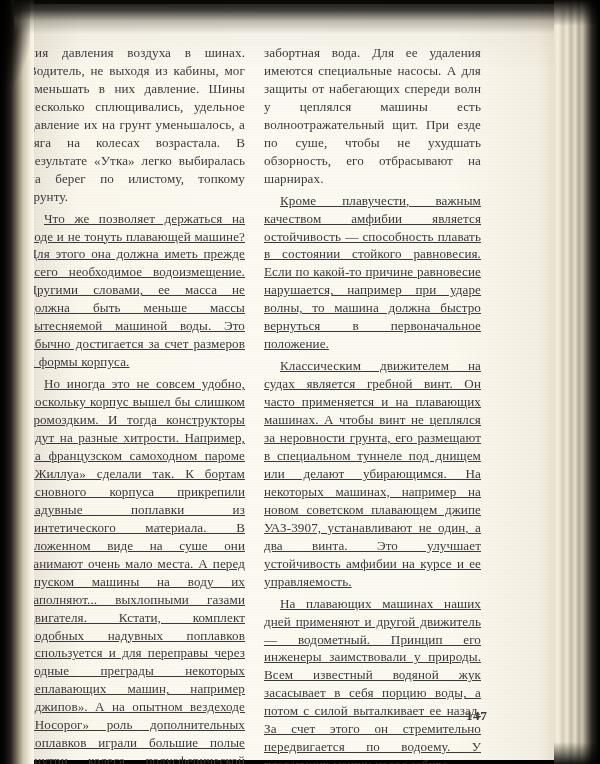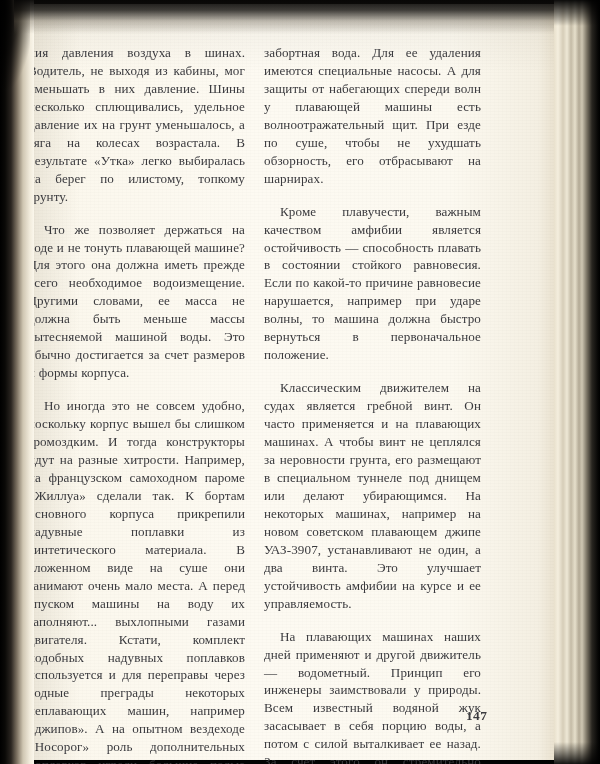--- a/index.html
+++ b/index.html
@@ -176,21 +176,22 @@
     word-spacing: 0.2px;
     color: #3a3a3e;
     text-indent: 16px;
     hyphens: manual;
     -webkit-hyphens: manual;
   }
   .para.cont {
     text-indent: 0;
   }
   .para + .para {
-    margin-top: 15px;
+    margin-top: 4px;
+    text-decoration: underline;
   }
 
   
   .ink-noise {
     position: absolute;
     left: 14px;
     top: 4px;
     width: 546px;
     height: 756px;
     pointer-events: none;
@@ -225,21 +226,21 @@
     <div class="columns">
 
       <div class="column">
         <p class="para cont">ния давления воздуха в шинах. Водитель, не выходя из кабины, мог уменьшать в них давление. Шины несколько сплющивались, удельное давление их на грунт уменьшалось, а тяга на колесах возрастала. В результате «Утка» легко выбиралась на берег по илистому, топкому грунту.</p>
         <p class="para">Что же позволяет держаться на воде и не тонуть плавающей машине? Для этого она должна иметь прежде всего необходимое водоизмещение. Другими словами, ее масса не должна быть меньше массы вытесняемой машиной воды. Это обычно достигается за счет размеров и формы корпуса.</p>
         <p class="para">Но иногда это не совсем удобно, поскольку корпус вышел бы слишком громоздким. И тогда конструкторы идут на разные хитрости. Например, на французском самоходном пароме «Жиллуа» сделали так. К бортам основного корпуса прикрепили надувные поплавки из синтетического материала. В сложенном виде на суше они занимают очень мало места. А перед спуском машины на воду их заполняют... выхлопными газами двигателя. Кстати, комплект подобных надувных поплавков используется и для переправы через водные преграды некоторых неплавающих машин, например «джипов». А на опытном вездеходе «Носорог» роль дополнительных поплавков играли большие полые внутри колеса полусферической формы.</p>
 
       </div>
 
       <div class="column">
-        <p class="para cont">забортная вода. Для ее удаления имеются специальные насосы. А для защиты от набегающих спереди волн у плавающей машины есть волноотражательный щит. При езде по суше, чтобы не ухудшать обзорность, его отбрасывают на шарнирах.</p>
+        <p class="para cont">забортная вода. Для ее удаления имеются специальные насосы. А для защиты от набегающих спереди волн у цеплялся машины есть волноотражательный щит. При езде по суше, чтобы не ухудшать обзорность, его отбрасывают на шарнирах.</p>
         <p class="para">Кроме плавучести, важным качеством амфибии является остойчивость — способность плавать в состоянии стойкого равновесия. Если по какой-то причине равновесие нарушается, например при ударе волны, то машина должна быстро вернуться в первоначальное положение.</p>
         <p class="para">Классическим движителем на судах является гребной винт. Он часто применяется и на плавающих машинах. А чтобы винт не цеплялся за неровности грунта, его размещают в специальном туннеле под днищем или делают убирающимся. На некоторых машинах, например на новом советском плавающем джипе УАЗ-3907, устанавливают не один, а два винта. Это улучшает устойчивость амфибии на курсе и ее управляемость.</p>
         <p class="para">На плавающих машинах наших дней применяют и другой движитель — водометный. Принцип его инженеры заимствовали у природы. Всем известный водяной жук засасывает в себя порцию воды, а потом с силой выталкивает ее назад. За счет этого он стремительно передвигается по водоему. У плавающих машин насос забира-</p>
       </div>
 
     </div>
   </div>
 
   <div class="folio">147</div>
 

